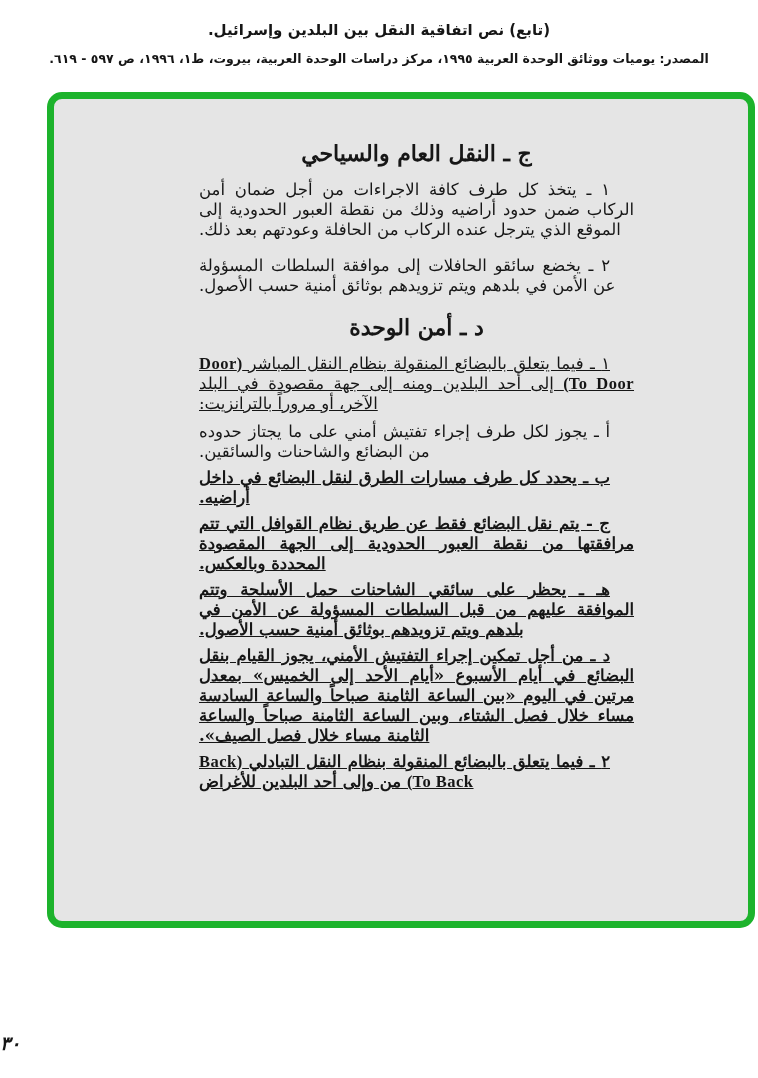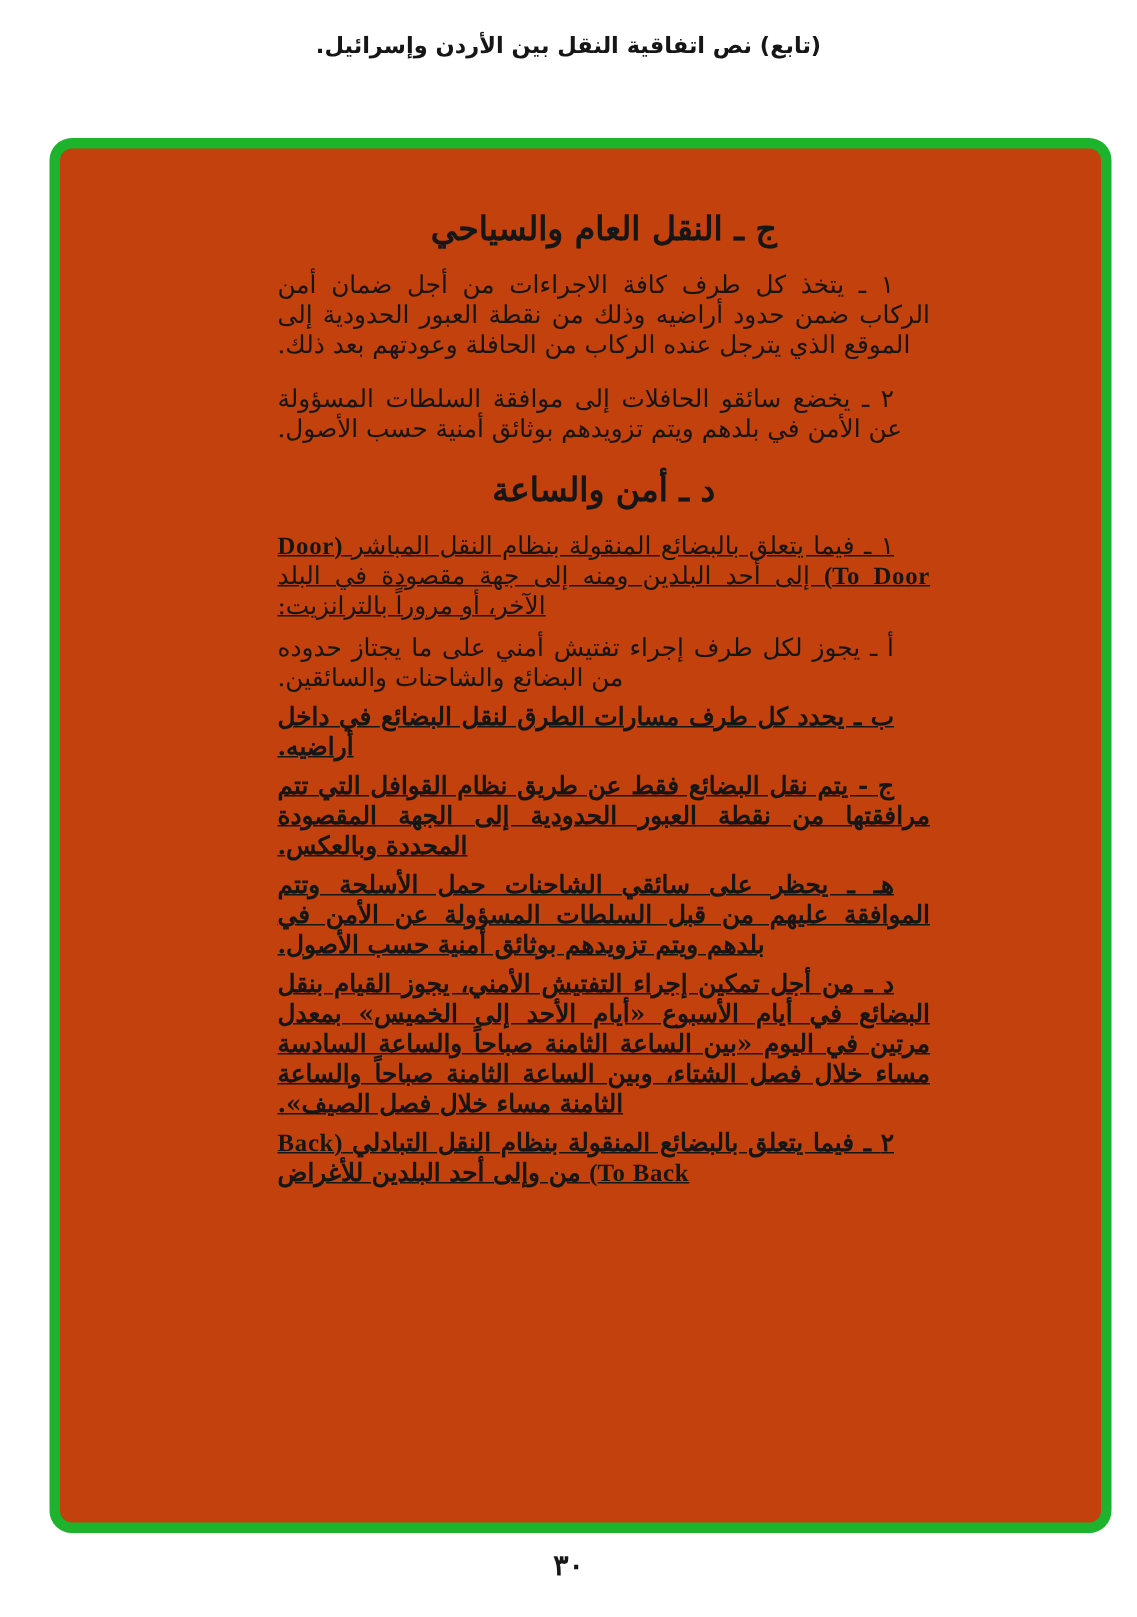--- a/index.html
+++ b/index.html
@@ -32,28 +32,28 @@
     margin-bottom: 11px;
     letter-spacing: 0;
   }
   .page-source {
     font-size: 12.5px;
     line-height: 16px;
   }
   
   .document-frame {
     position: absolute;
-    left: 33px;
+    left: 47px;
     top: 92px;
     width: 708px;
-    height: 930px;
+    height: 836px;
     box-sizing: border-box;
     border: 7px solid var(--accent, #1db32c);
     border-radius: 15px;
-    background: #c2410c;
+    background: #e5e5e5;
     overflow: hidden;
   }
   .document-content {
     direction: rtl;
     margin: 40px 114px 0 145px; 
   }
   h2 {
     font-size: 22px;
     line-height: 28px;
     font-weight: bold;
@@ -86,46 +86,48 @@
     font-family: "Liberation Serif", serif;
     font-weight: bold;
     letter-spacing: 0.5px;
   }
   
   .page-footer {
     position: absolute;
     top: 1032px;
     left: 0;
     right: 0;
-    text-align: center;
+    text-align: left;
+    font-style: italic;
   }
   .page-number {
     font-size: 19px;
     font-weight: bold;
     font-family: "DejaVu Serif", serif;
   }
 </style>
 </head>
 <body style="color: rgb(22, 22, 22);">
 
 <header class="page-header">
-  <div class="page-title">(تابع) نص اتفاقية النقل بين الأردن وإسرائيل.</div>
+  <div class="page-title">(تابع) نص اتفاقية النقل بين البلدين وإسرائيل.</div>
+  <div class="page-source">المصدر: يوميات ووثائق الوحدة العربية ١٩٩٥، مركز دراسات الوحدة العربية، بيروت، ط١، ١٩٩٦، ص ٥٩٧ - ٦١٩.</div>
 </header>
 
 <main class="document-frame">
   <div class="document-content">
 
     <section class="section-c">
       <h2>ج ـ النقل العام والسياحي</h2>
       <p>١ ـ يتخذ كل طرف كافة الاجراءات من أجل ضمان أمن الركاب ضمن حدود أراضيه وذلك من نقطة العبور الحدودية إلى الموقع الذي يترجل عنده الركاب من الحافلة وعودتهم بعد ذلك.</p>
       <p>٢ ـ يخضع سائقو الحافلات إلى موافقة السلطات المسؤولة عن الأمن في بلدهم ويتم تزويدهم بوثائق أمنية حسب الأصول.</p>
     </section>
 
     <section class="section-d">
-      <h2 class="second">د ـ أمن والساعة</h2>
+      <h2 class="second">د ـ أمن الوحدة</h2>
 
       <p class="intro"><span>١ ـ فيما يتعلق بالبضائع المنقولة بنظام النقل المباشر </span><span class="latin">(Door To Door)</span><span> إلى أحد البلدين ومنه إلى جهة مقصودة في البلد الآخر، أو مروراً بالترانزيت:</span></p>
 
       <p>أ ـ يجوز لكل طرف إجراء تفتيش أمني على ما يجتاز حدوده من البضائع والشاحنات والسائقين.</p>
       <p class="bold">ب ـ يحدد كل طرف مسارات الطرق لنقل البضائع في داخل أراضيه.</p>
       <p class="bold">ج - يتم نقل البضائع فقط عن طريق نظام القوافل التي تتم مرافقتها من نقطة العبور الحدودية إلى الجهة المقصودة المحددة وبالعكس.</p>
       <p class="bold">هـ ـ يحظر على سائقي الشاحنات حمل الأسلحة وتتم الموافقة عليهم من قبل السلطات المسؤولة عن الأمن في بلدهم ويتم تزويدهم بوثائق أمنية حسب الأصول.</p>
       <p class="bold">د ـ من أجل تمكين إجراء التفتيش الأمني، يجوز القيام بنقل البضائع في أيام الأسبوع «أيام الأحد إلى الخميس» بمعدل مرتين في اليوم «بين الساعة الثامنة صباحاً والساعة السادسة مساء خلال فصل الشتاء، وبين الساعة الثامنة صباحاً والساعة الثامنة مساء خلال فصل الصيف».</p>
 
       <p class="bold"><span>٢ ـ فيما يتعلق بالبضائع المنقولة بنظام النقل التبادلي </span><span class="latin">(Back To Back)</span><span> من وإلى أحد البلدين للأغراض</span></p>

